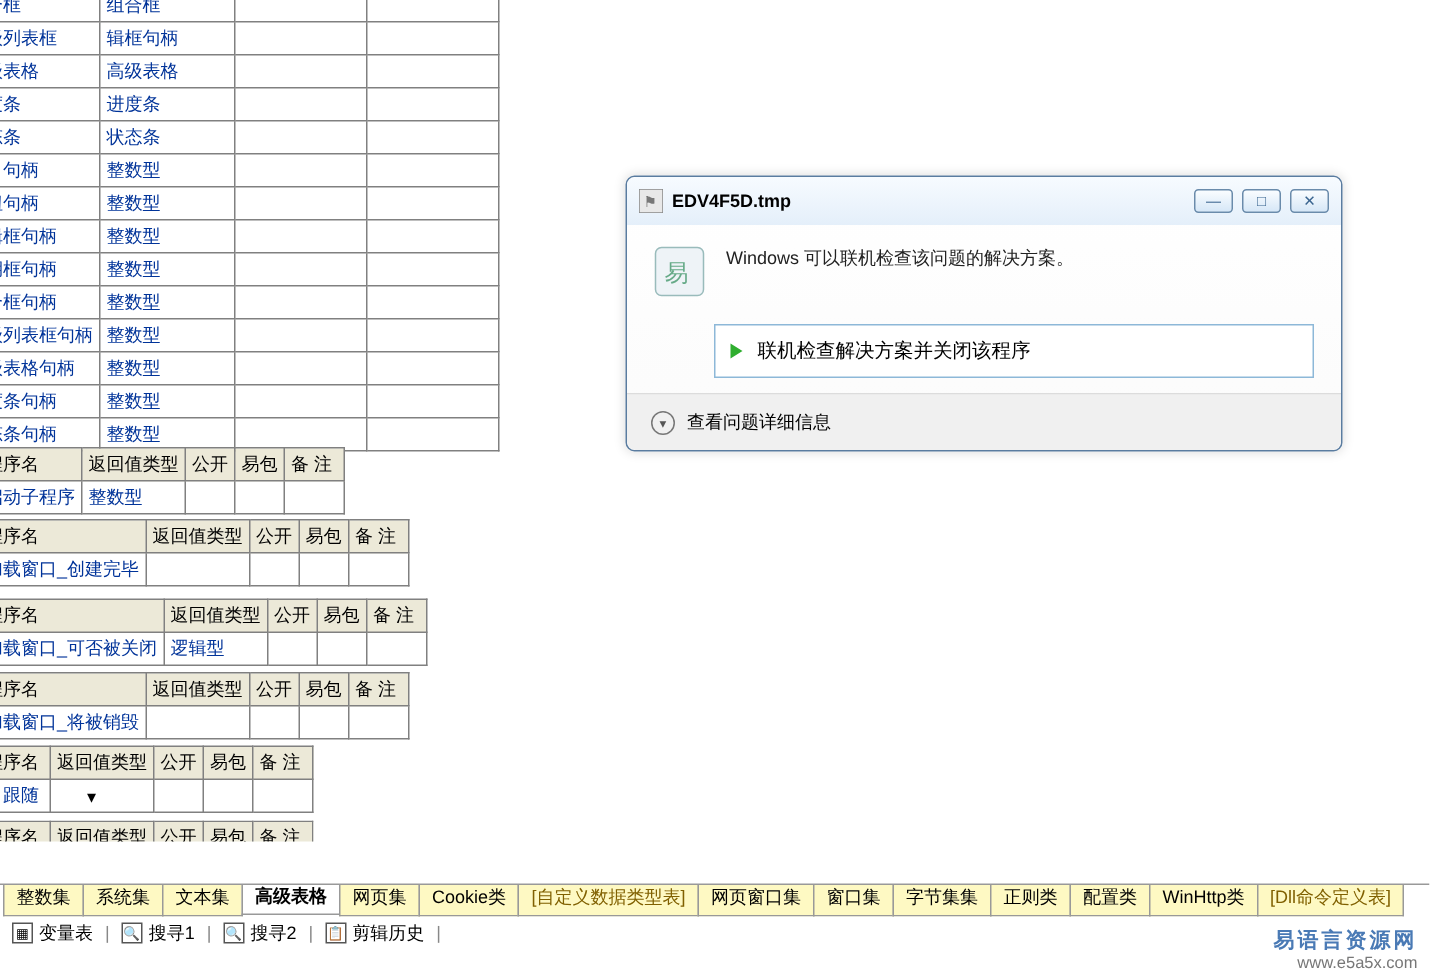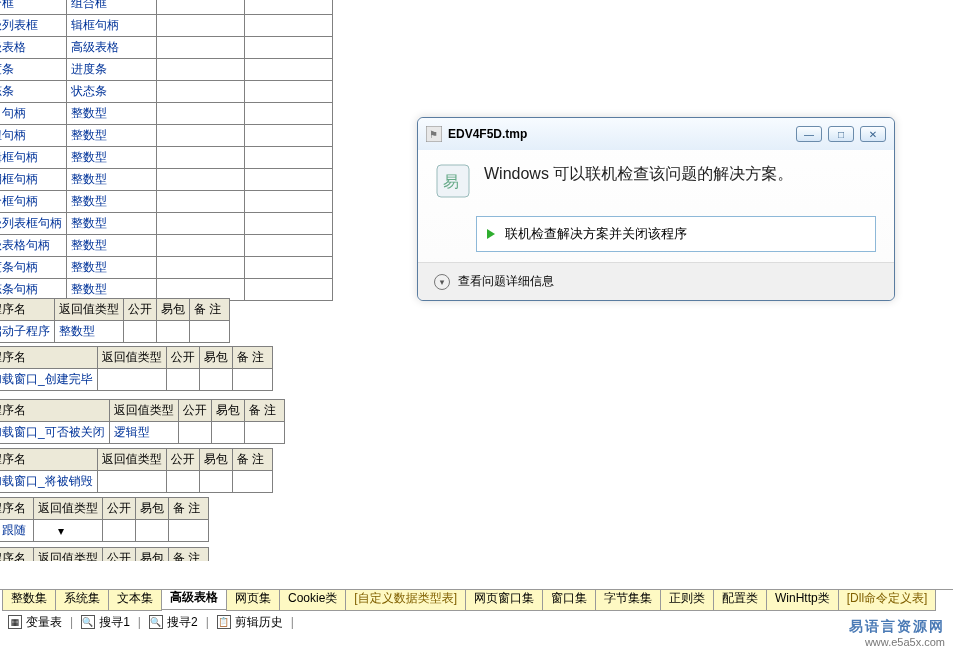--- a/index.html
+++ b/index.html
@@ -23,21 +23,21 @@
   
   .dlg { position:absolute; left:417px; top:117px; width:478px; background:linear-gradient(#fff,#fbfbfb); border:1px solid #5a7ca0; border-radius:6px; box-shadow:0 0 8px rgba(0,0,0,.15); }
   .dlg-title { display:flex; align-items:center; height:32px; padding:0 8px; background:linear-gradient(#f7fbff,#e4effa); border-radius:6px 6px 0 0; }
   .dlg-title .ico-sm { width:16px; height:16px; margin-right:6px; }
   .dlg-title-text { font-size:12px; color:#000; flex:1;font-weight:bold; }
   .dlg-btns { display:flex; gap:6px; }
   .win-btn { width:26px; height:16px; border:1px solid #6a8bab; border-radius:3px; background:linear-gradient(#fafdff,#d6e7f7); display:flex; align-items:center; justify-content:center; cursor:pointer; font-size:10px; color:#39648f; }
   .dlg-body { padding:14px 18px 10px 18px; }
   .dlg-head { display:flex; align-items:flex-start; gap:14px; }
   .dlg-head-text h1 { font-size:15px; color:#003399; font-weight:normal; margin-bottom:10px; }
-  .dlg-head-text p { font-size:16px; color:#222; }
+  .dlg-head-text p { font-size:12px; color:#222; }
   .dlg-actions { margin-top:18px; margin-left:40px; }
   .action-link { border:1px solid #8db8d8; padding:8px 10px; display:flex; align-items:center; gap:10px; font-size:13px; color:#222; cursor:pointer; background:#fff;text-align:right; }
   .action-link.primary { color:#000; }
   .action-link.highlight { outline:2px solid #60c8d8; outline-offset:-2px; border-color:#4fbad0; }
   .action-link + .action-link { margin-top:-1px; }
   .arrow-r { width:0; height:0; border-top:5px solid transparent; border-bottom:5px solid transparent; border-left:8px solid #2fae2f; }
   .dlg-foot { display:flex; align-items:center; gap:8px; padding:10px 16px; border-top:1px solid #dcdcdc; background:#f0f0f0; border-radius:0 0 6px 6px; }
   .chev { width:16px; height:16px; border:1px solid #777; border-radius:50%; display:flex; align-items:center; justify-content:center; font-size:9px; color:#555; }
 
   

